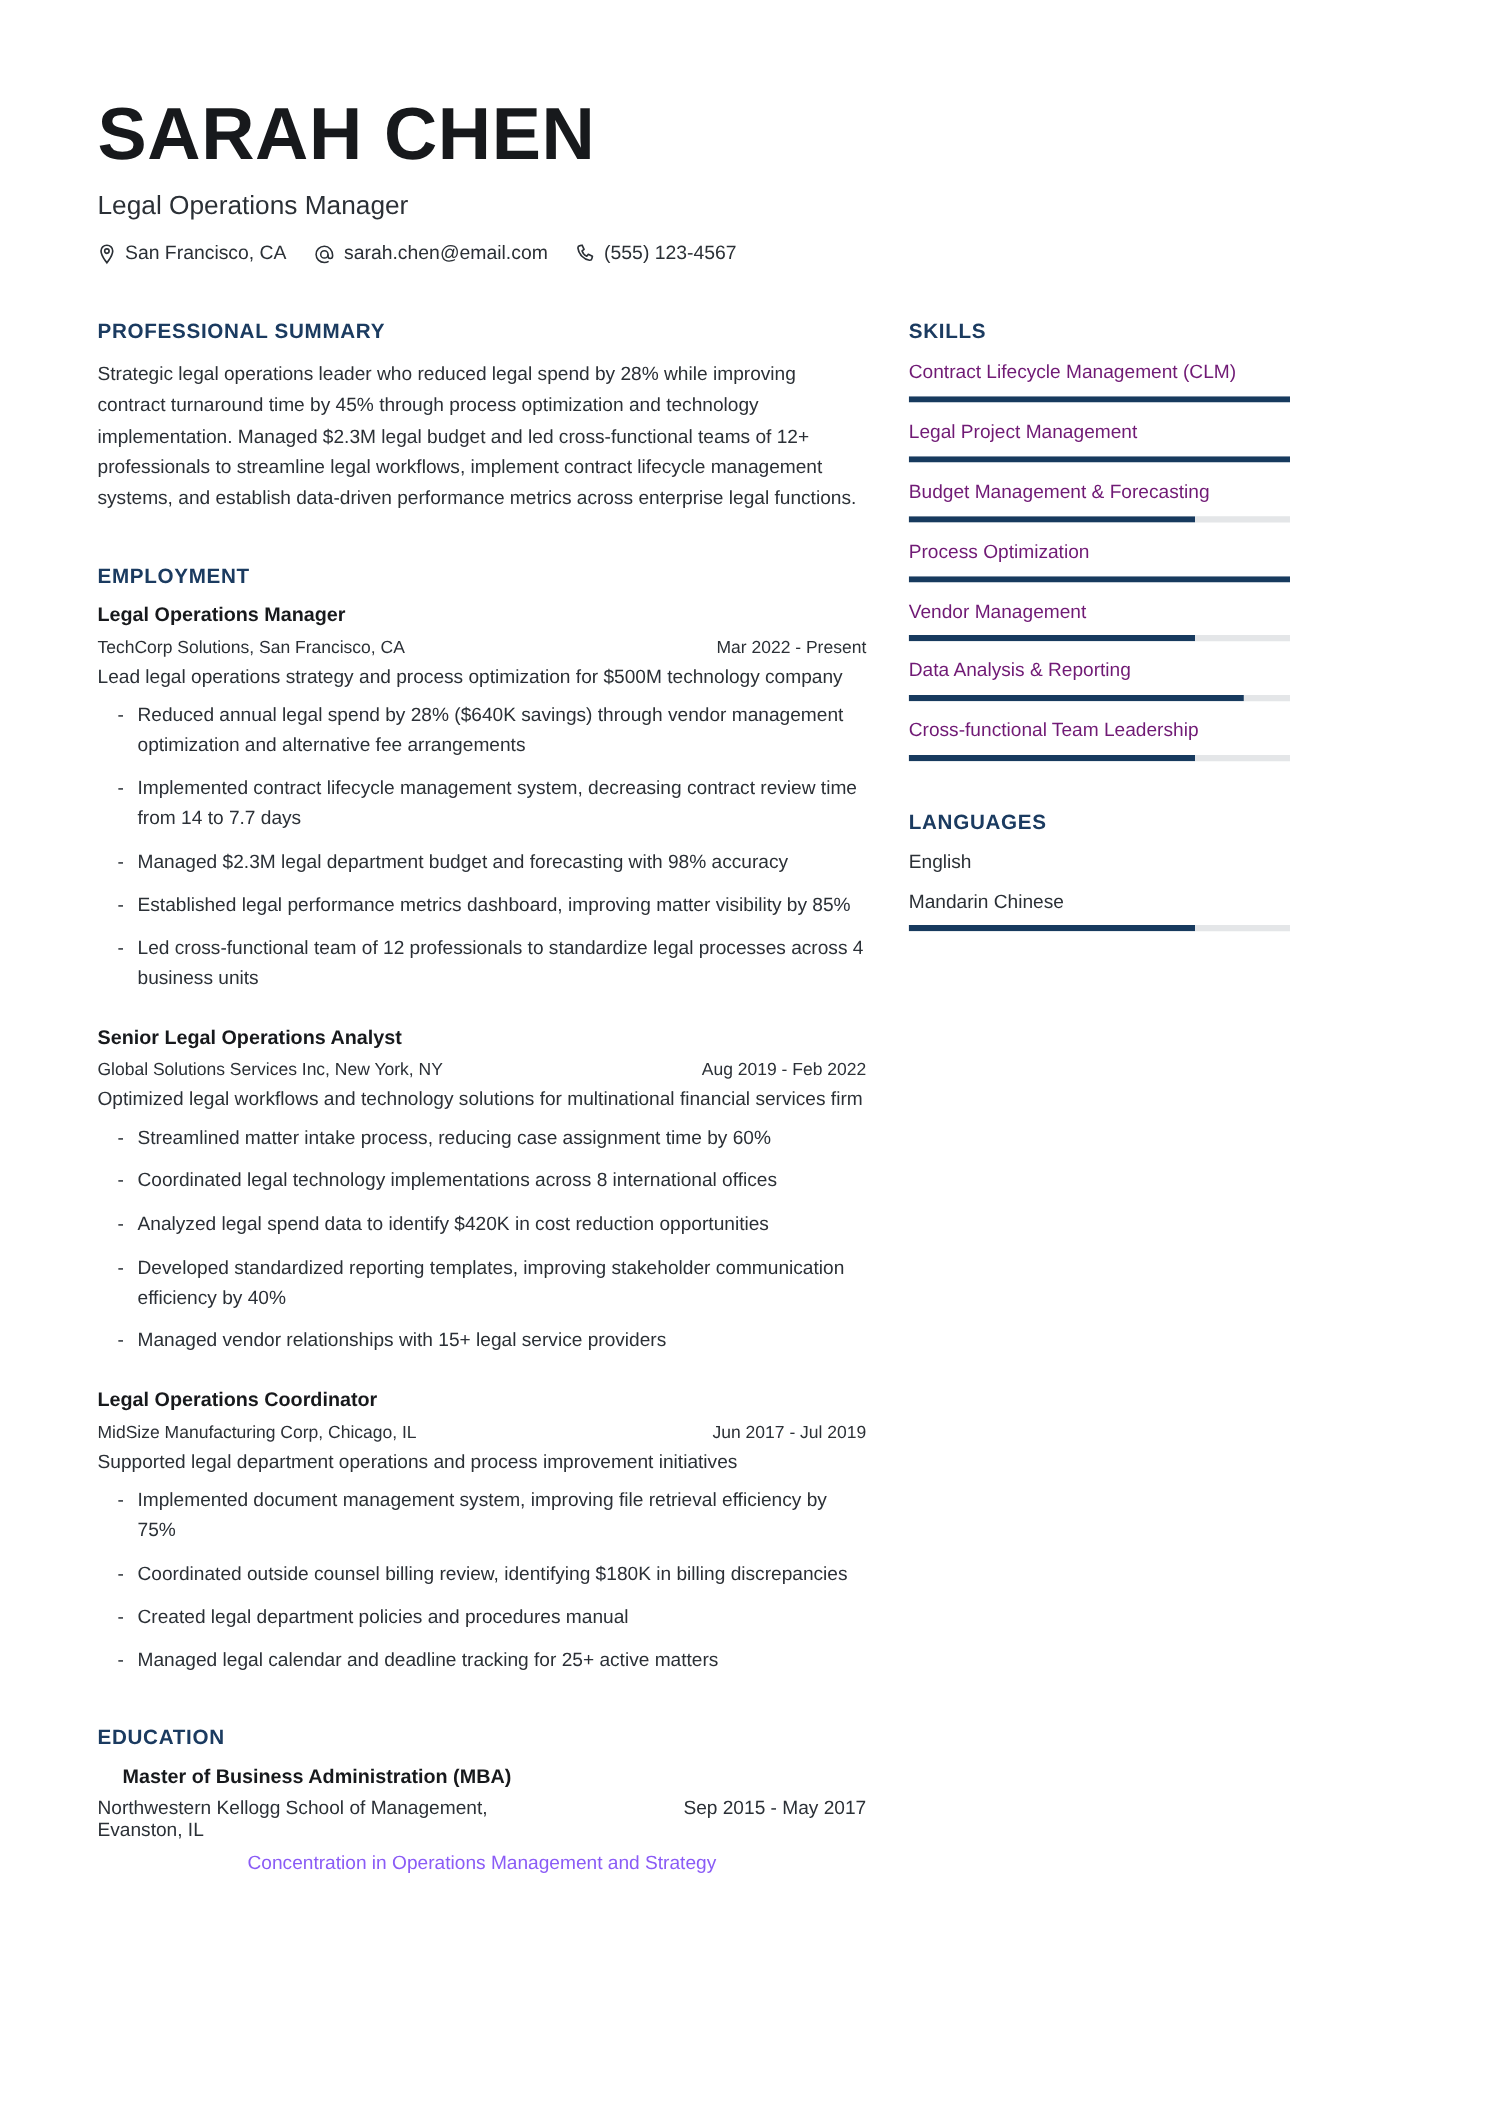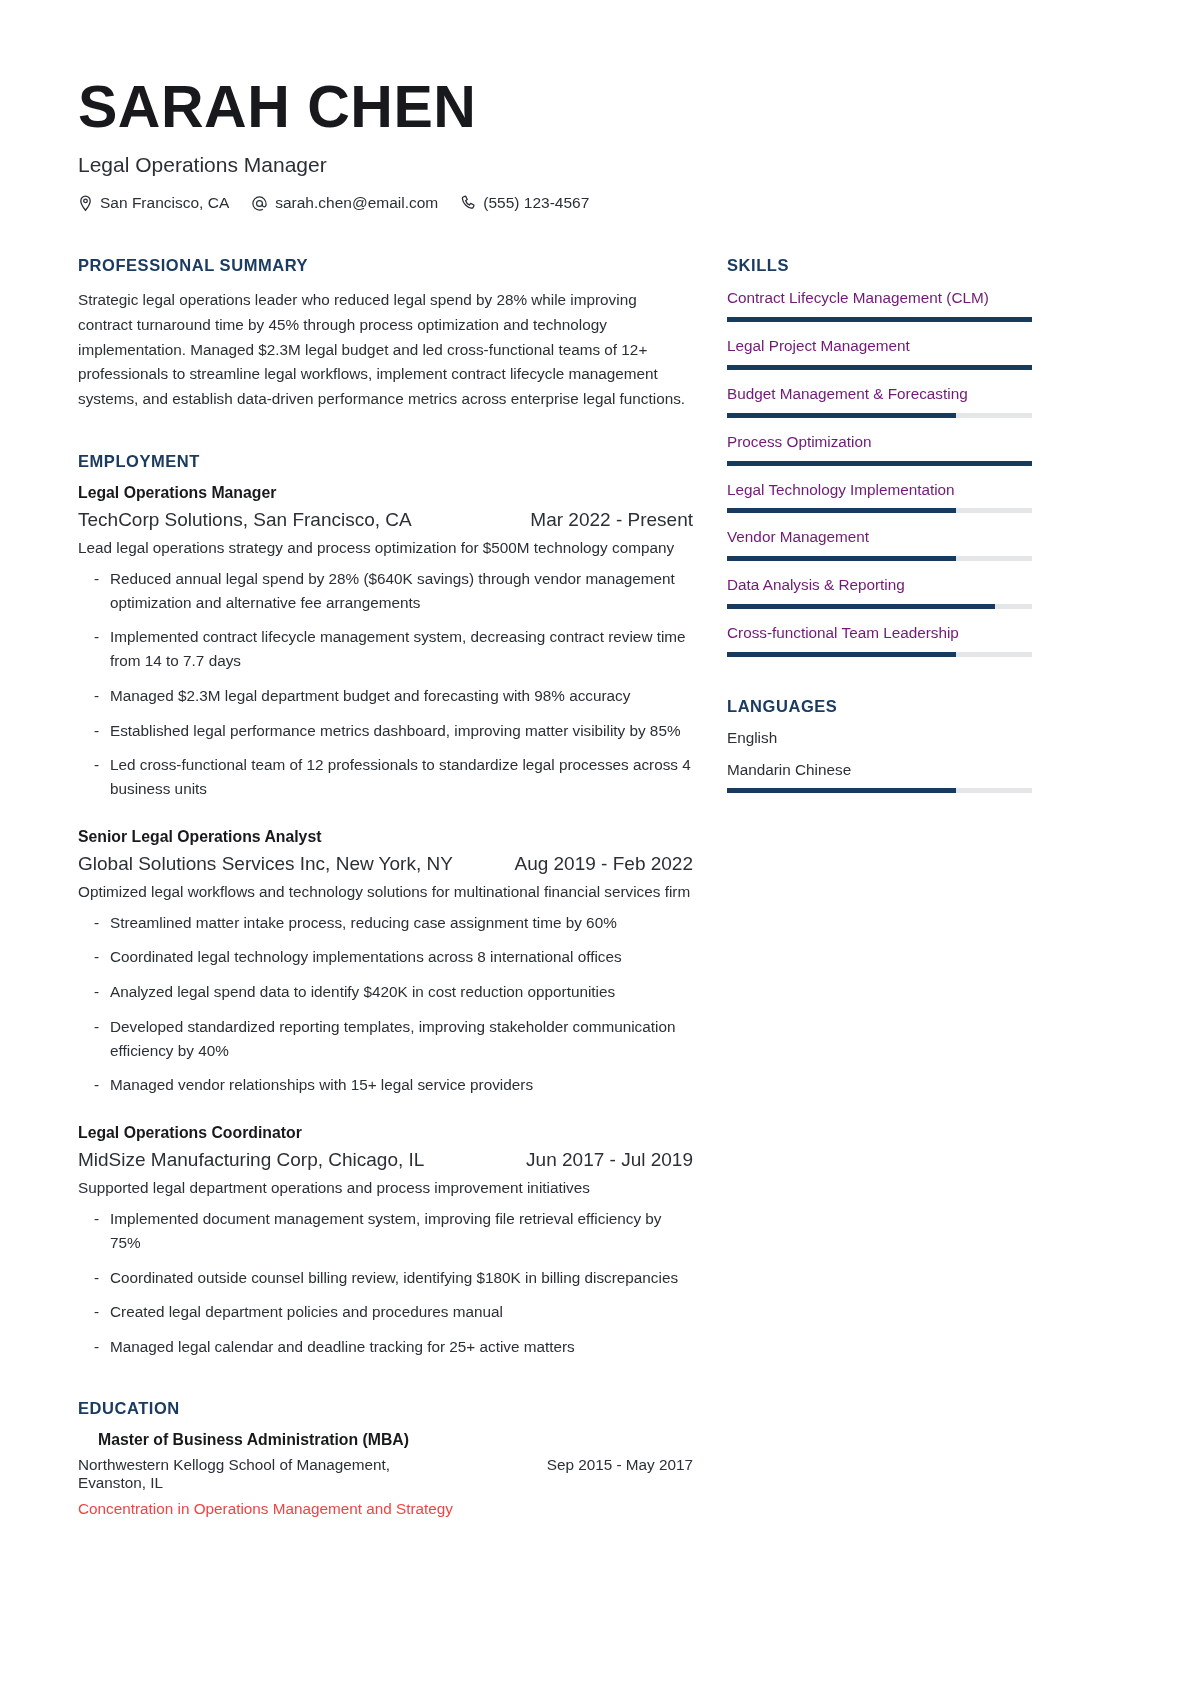--- a/index.html
+++ b/index.html
@@ -81,21 +81,21 @@
   .job-title {
     font-size: 15.8px;
     font-weight: 700;
     color: #17191c;
     margin-bottom: 7px;
   }
   .job-meta {
     display: flex;
     justify-content: space-between;
     align-items: baseline;
-    font-size: 19px;
+    font-size: 14px;
     color: #2b3036;
     margin-bottom: 5px;
     gap: 18px;
   }
   .job-meta .org { flex: 1 1 auto; }
   .job-meta .dates { flex: none; white-space: nowrap; }
   .job-desc {
     font-size: 15.3px;
     line-height: 1.58;
     color: #2b3036;
@@ -132,22 +132,23 @@
     align-items: baseline;
     font-size: 15.3px;
     color: #2b3036;
     gap: 34px;
     margin-bottom: 5px;
   }
   .edu-meta .school { flex: 0 1 auto; max-width: 380px; }
   .edu-meta .dates { flex: none; white-space: nowrap; }
   .edu-extra {
     font-size: 15.3px;
-    color: #ef4444;
+    color: #8b5cf6;
     line-height: 1.55;
+    text-align: center;
   }
 
   
   .skill { margin-bottom: 14px; }
   .skill:last-child { margin-bottom: 0; }
   .skill-label {
     font-size: 15.3px;
     color: #701a75;
     margin-bottom: 9px;
     line-height: 1.3;
@@ -313,26 +314,20 @@
               <div class="bar-fill" style="width: 75%;"></div>
             </div>
         </div>
         <div class="skill">
           <div class="skill-label">Process Optimization</div>
           <div class="bar-track">
               <div class="bar-fill" style="width: 100%;"></div>
             </div>
         </div>
         <div class="skill">
-          <div class="skill-label">Legal Technology Implementation</div>
-          <div class="bar-track">
-              <div class="bar-fill" style="width: 75%;"></div>
-            </div>
-        </div>
-        <div class="skill">
           <div class="skill-label">Vendor Management</div>
           <div class="bar-track">
               <div class="bar-fill" style="width: 75%;"></div>
             </div>
         </div>
         <div class="skill">
           <div class="skill-label">Data Analysis &amp; Reporting</div>
           <div class="bar-track">
               <div class="bar-fill" style="width: 88%;"></div>
             </div>

